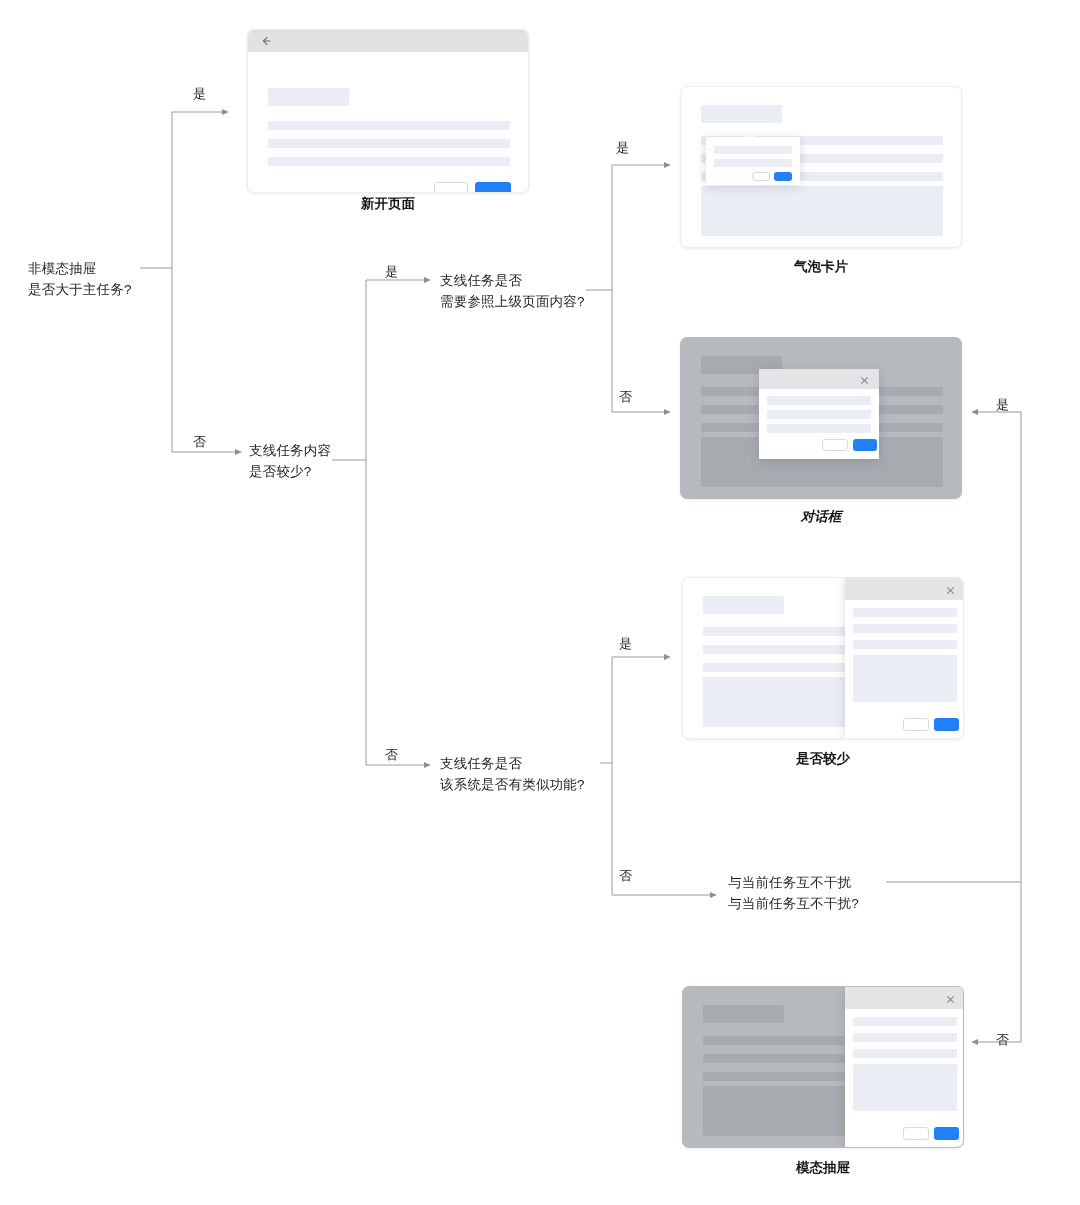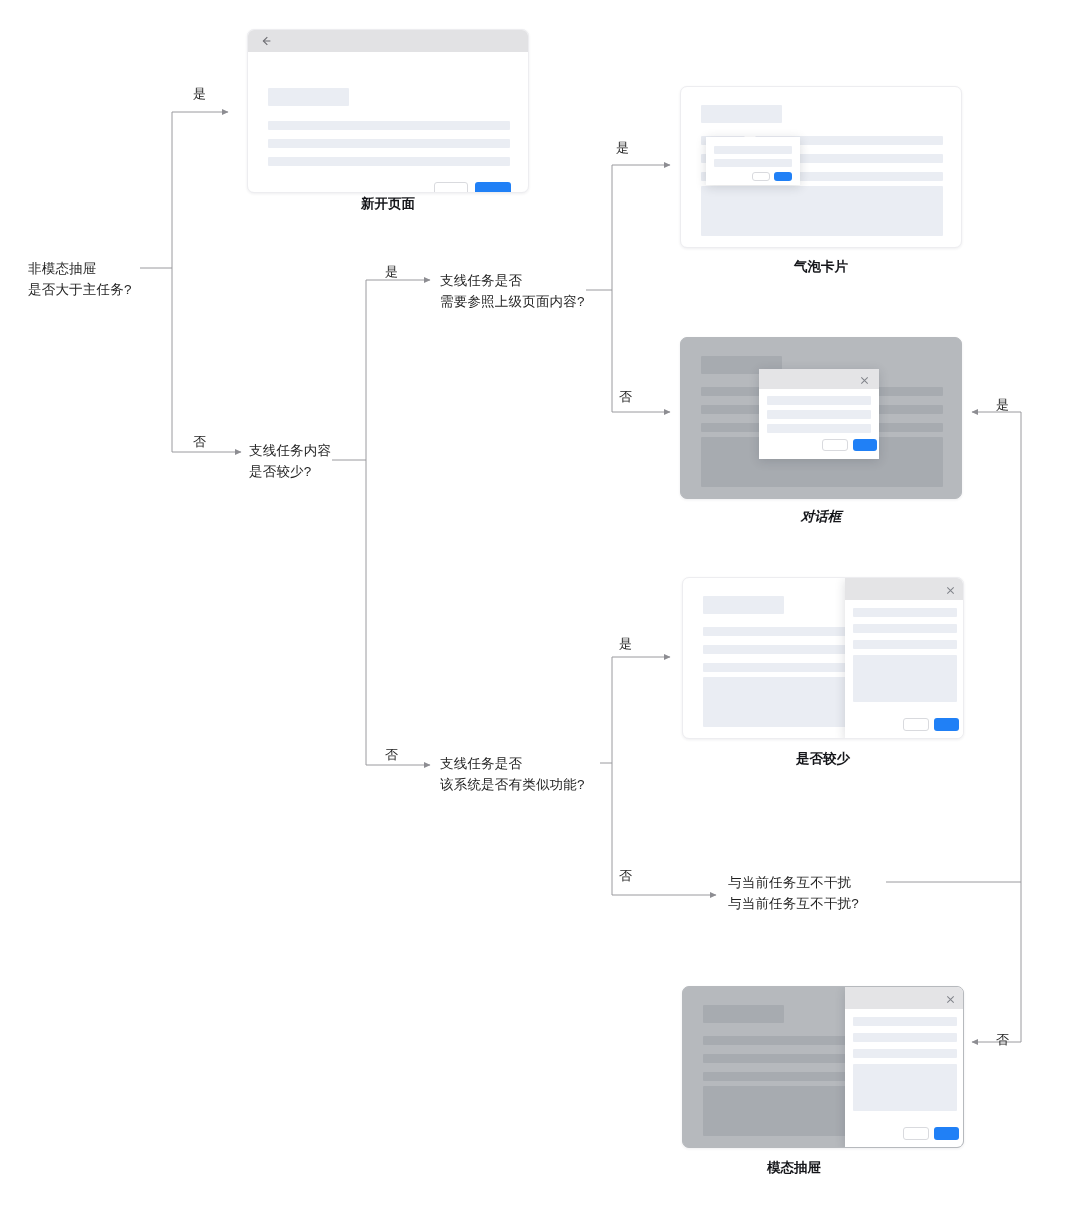--- a/index.html
+++ b/index.html
@@ -312,15 +312,15 @@
         </svg>
       </span>
       <div class="ph" style="left:8px; top:30px; width:104px; height:9px;"></div>
       <div class="ph" style="left:8px; top:46px; width:104px; height:9px;"></div>
       <div class="ph" style="left:8px; top:62px; width:104px; height:9px;"></div>
       <div class="ph" style="left:8px; top:77px; width:104px; height:47px;"></div>
       <div class="btn-ghost" style="left:58px; top:140px; width:26px; height:13px;"></div>
       <div class="btn-primary" style="left:89px; top:140px; width:25px; height:13px;"></div>
     </div>
   </div>
-  <div class="mock-caption" style="left:653px; top:1159px; width:282px;">模态抽屉</div>
+  <div class="mock-caption" style="left:682px; top:1159px; width:282px;">模态抽屉</div>
 
 </div>
 
 </body></html>

